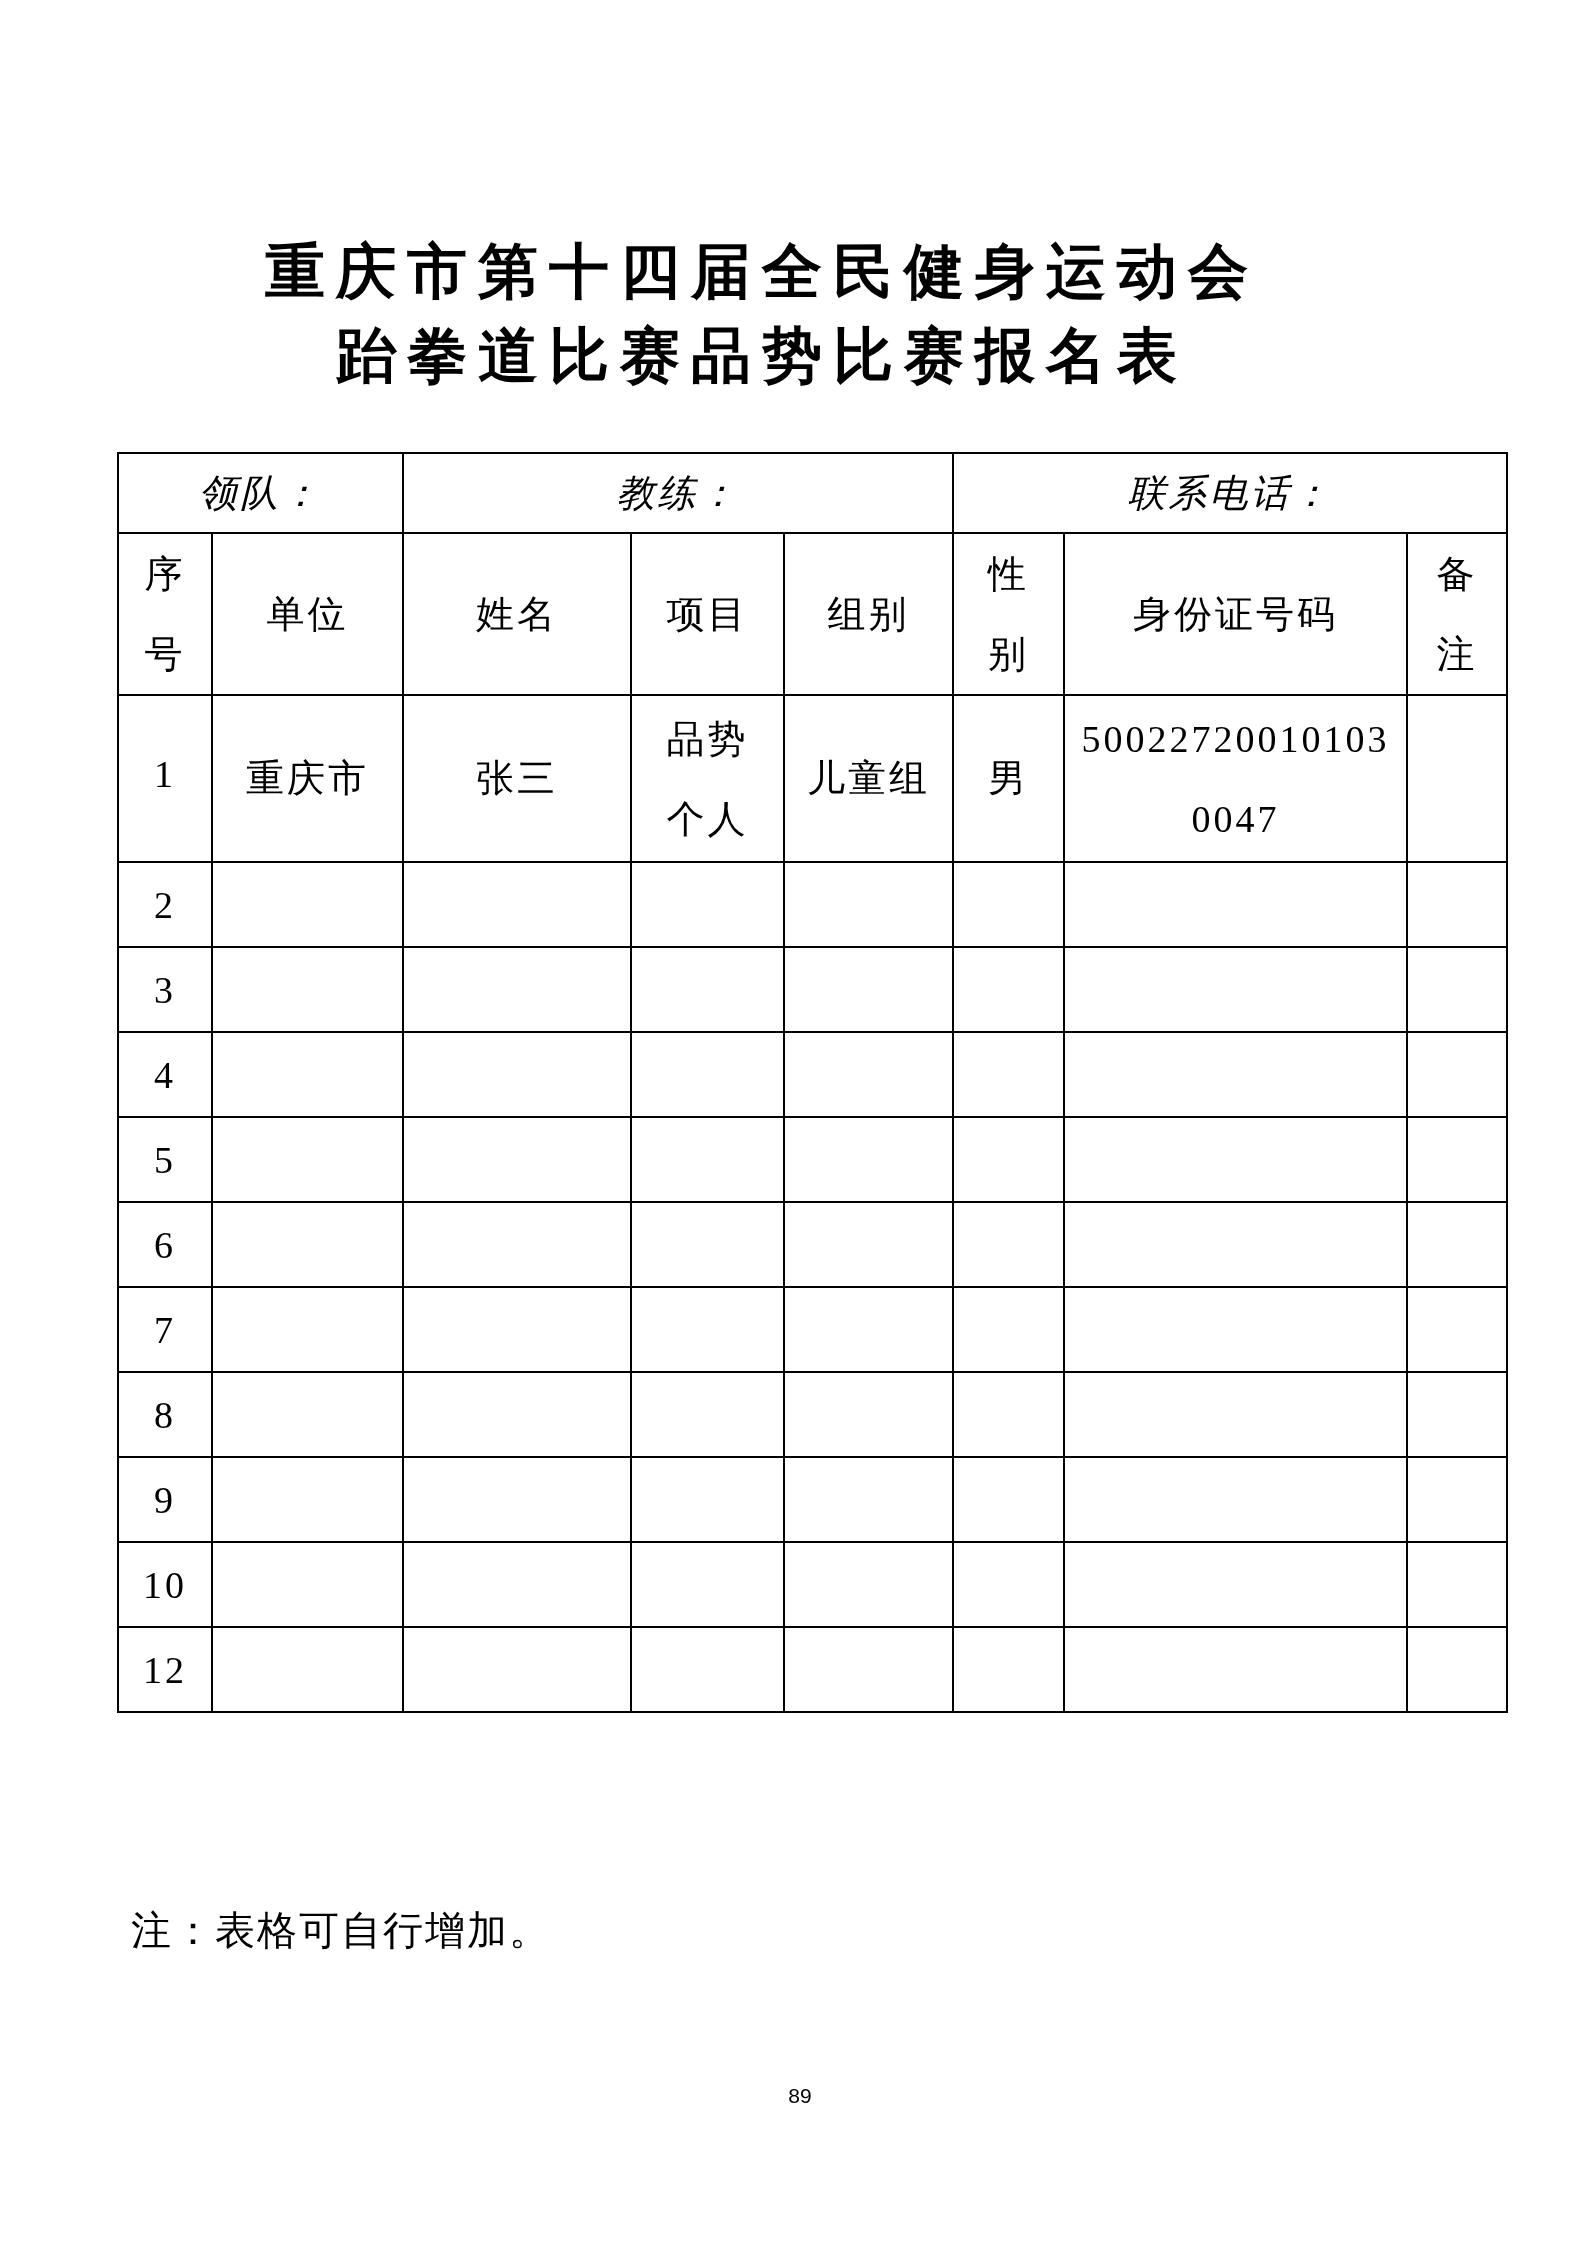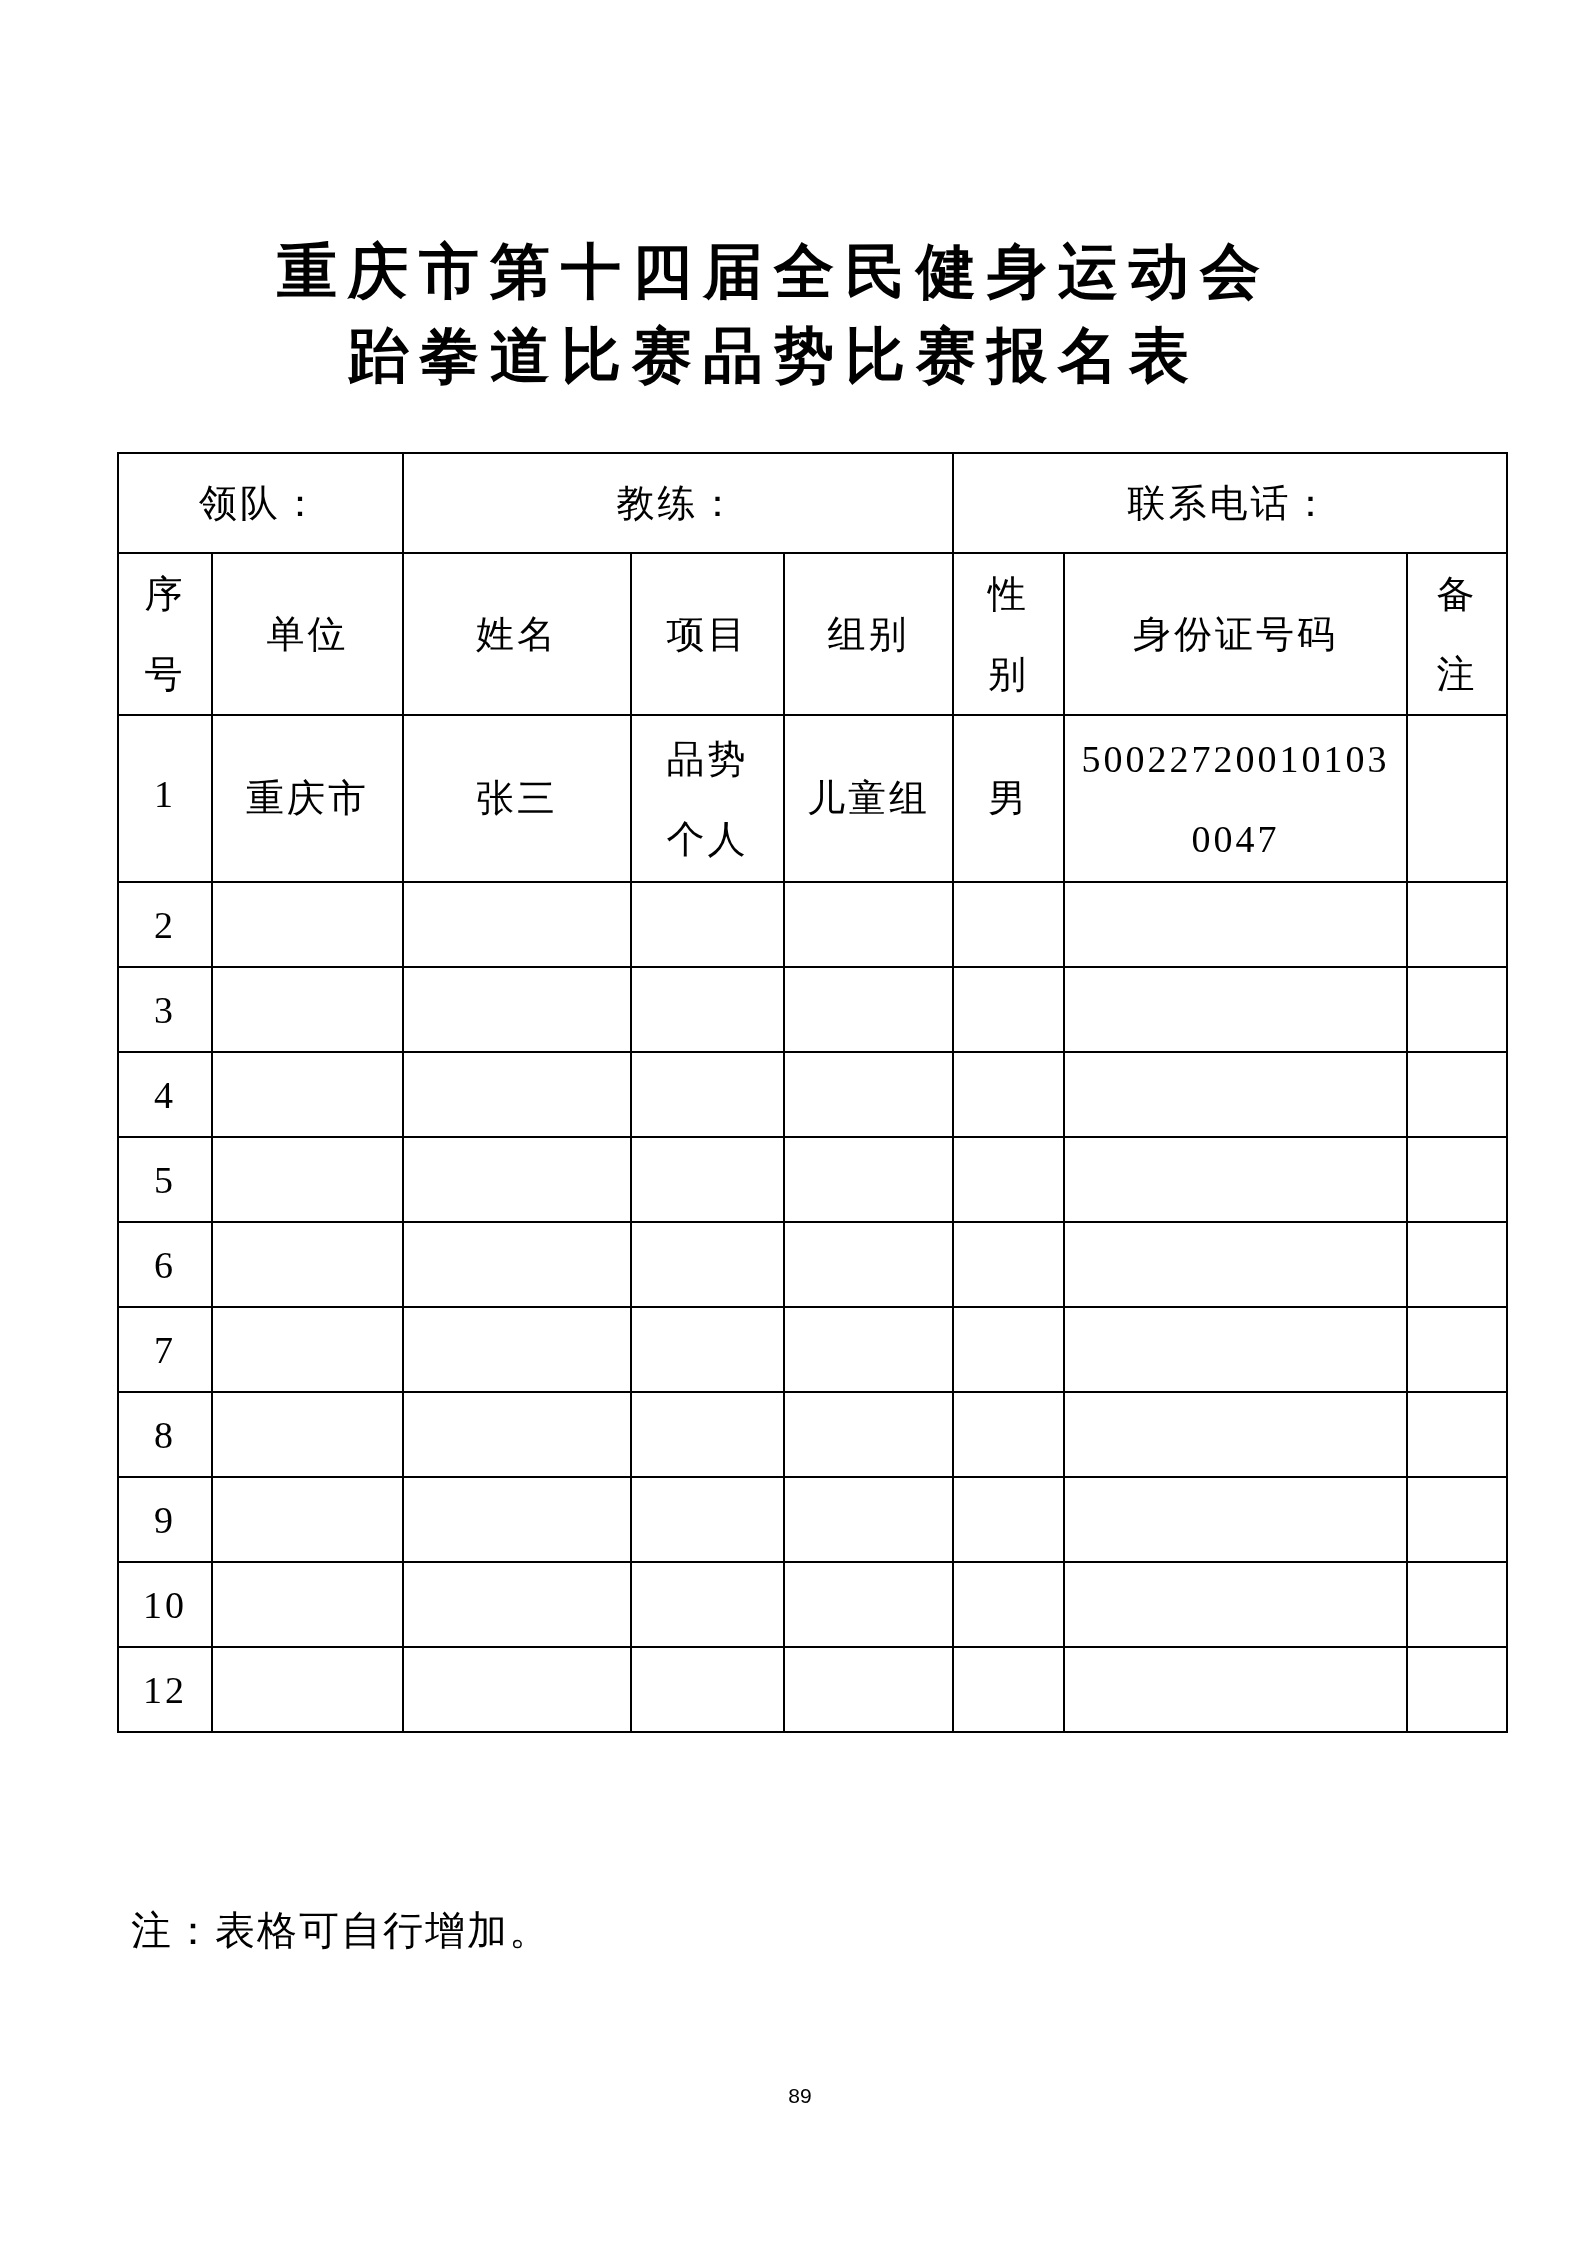--- a/index.html
+++ b/index.html
@@ -11,41 +11,40 @@
     color:#000000;
     overflow:hidden;
   }
   .title-line {
     position:absolute; left:0; width:1524px;
     text-align:center;
     font-size:60px; font-weight:bold;
     letter-spacing:11px;
     line-height:62px;
     white-space:nowrap;
-    margin-left:12px;
   }
   .title-line.l1 { top:241px; }
   .title-line.l2 { top:325px; }
 
   table.regtable {
     position:absolute; left:117px; top:452px;
     width:1389px;
     border-collapse:collapse;
     table-layout:fixed;
   }
   table.regtable td {
     border:2px solid #000000;
     padding:0;
     text-align:center;
     vertical-align:middle;
     font-size:38px;
     letter-spacing:3px;
     overflow:hidden;
   }
-  tr.info-row   { height:100px; }
+  tr.info-row   { height:80px;font-style:italic; }
   tr.header-row { height:160px; }
   tr.first-row  { height:167px; }
   tr.empty-row  { height:85px; }
 
   td.info-cell {
     text-align:left;
     padding-left:13px;
     letter-spacing:2px;
   }
   .vstack div { height:80px; line-height:80px; }

